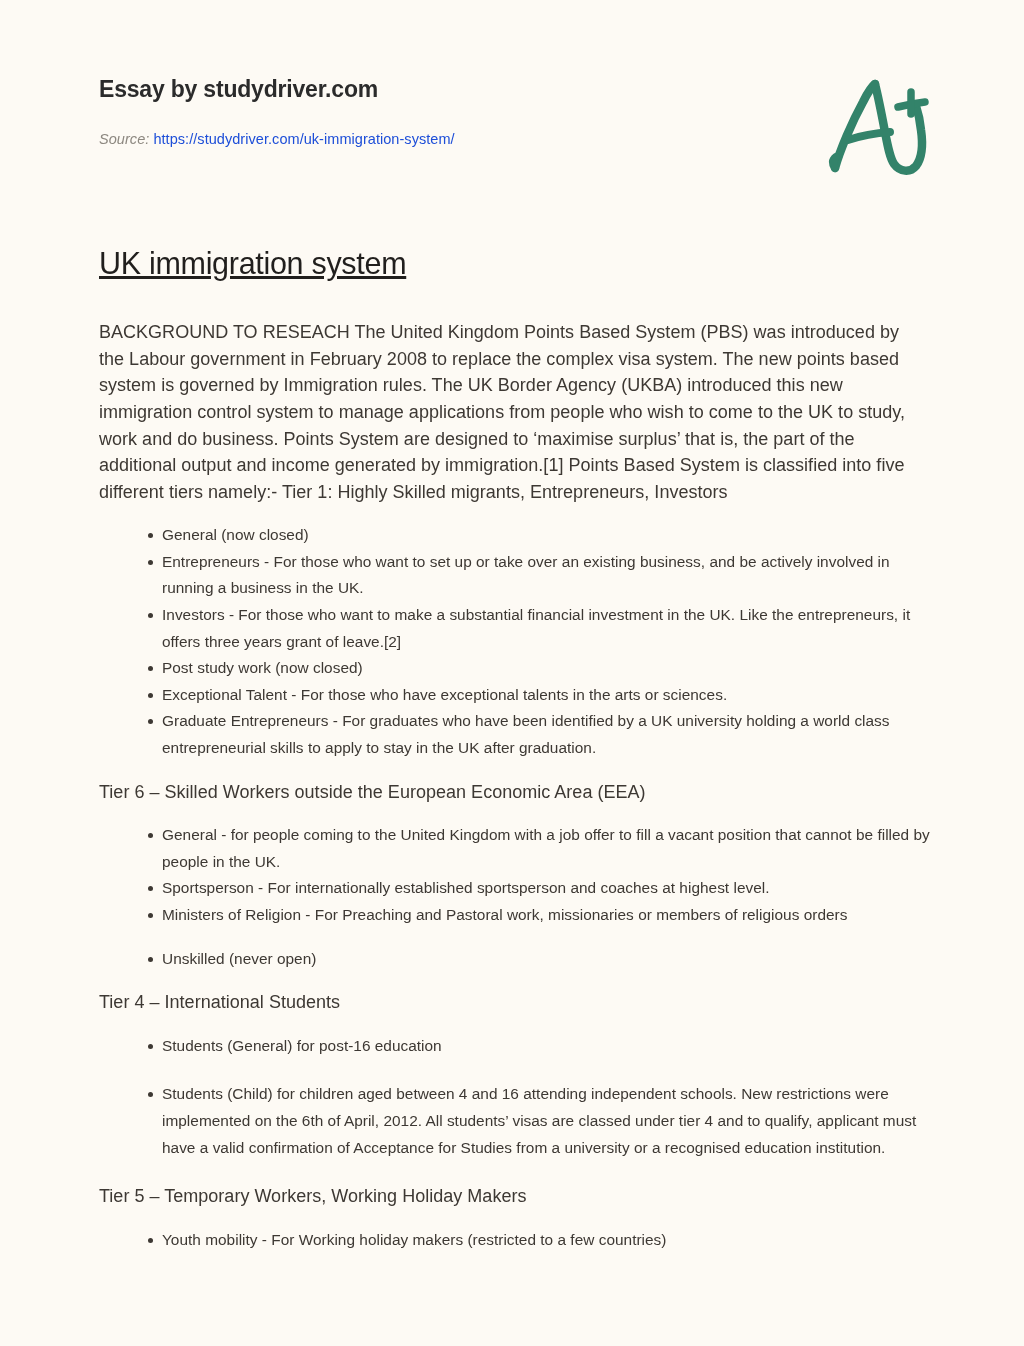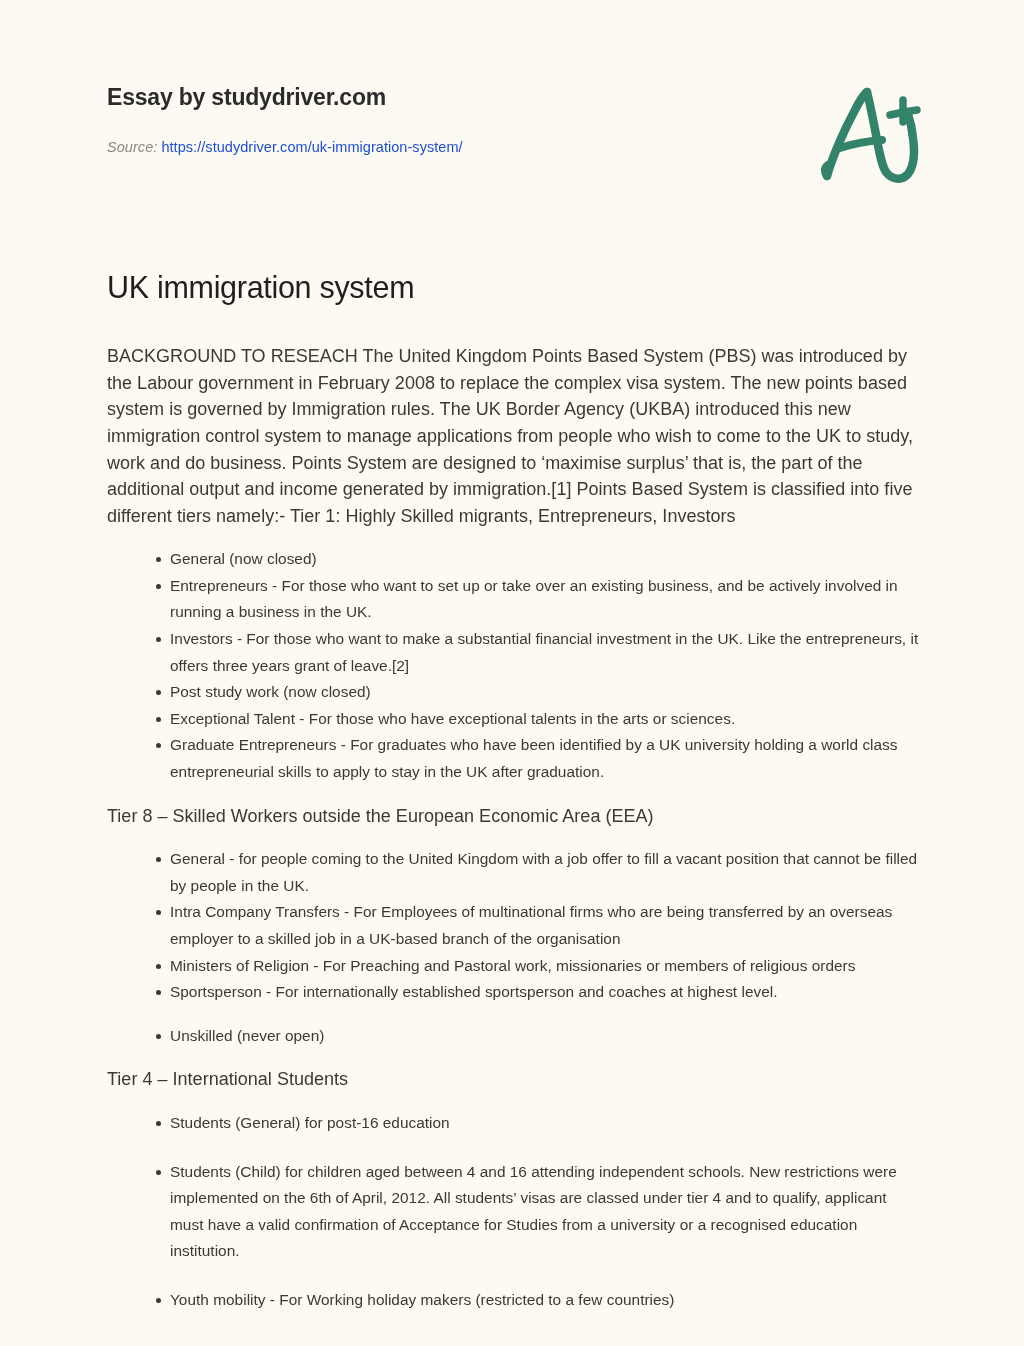--- a/index.html
+++ b/index.html
@@ -15,21 +15,21 @@
     font-family: "Liberation Sans", sans-serif;
     color: #3d3833;
     overflow: hidden;
     position: relative;
   }
 
   .page {
     width: 1024px;
     height: 1068px;
     position: relative;
-    padding: 16px;
+    padding: 8px;
   }
 
   
   .header {
     position: relative;
     padding: 68px 84px 0 91px;
     height: 180px;
   }
   .brand-line {
     font-size: 23px;
@@ -65,22 +65,23 @@
 
   
   .article {
     padding: 0 84px 0 91px;
   }
   .doc-title {
     font-size: 30.5px;
     font-weight: normal;
     letter-spacing: -0.3px;
     color: #211f1d;
-    margin: 72px 0 0 0;
+    margin: 56px 0 0 0;
     line-height: 1.25;
+    text-decoration: underline;
   }
 
   .body-copy {
     margin-top: 37px;
   }
 
   p.para {
     font-size: 18px;
     line-height: 26.6px;
     margin: 0 0 17px 0;
@@ -162,43 +163,43 @@
 
       <ul class="bullets">
         <li>General (now closed)</li>
         <li>Entrepreneurs - For those who want to set up or take over an existing business, and be actively involved in running a business in the UK.</li>
         <li>Investors - For those who want to make a substantial financial investment in the UK. Like the entrepreneurs, it offers three years grant of leave.[2]</li>
         <li>Post study work (now closed)</li>
         <li>Exceptional Talent - For those who have exceptional talents in the arts or sciences.</li>
         <li>Graduate Entrepreneurs - For graduates who have been identified by a UK university holding a world class entrepreneurial skills to apply to stay in the UK after graduation.</li>
       </ul>
 
-      <p class="para">Tier 8 – Skilled Workers outside the European Economic Area (EEA)</p>
+      <p class="para">Tier 6 – Skilled Workers outside the European Economic Area (EEA)</p>
 
       <ul class="bullets">
         <li>General - for people coming to the United Kingdom with a job offer to fill a vacant position that cannot be filled by people in the UK.</li>
-        <li>Intra Company Transfers - For Employees of multinational firms who are being transferred by an overseas employer to a skilled job in a UK-based branch of the organisation</li>
+        <li>Sportsperson - For internationally established sportsperson and coaches at highest level.</li>
         <li>Ministers of Religion - For Preaching and Pastoral work, missionaries or members of religious orders</li>
-        <li>Sportsperson - For internationally established sportsperson and coaches at highest level.</li>
       </ul>
 
 
       <ul class="bullets">
         <li>Unskilled (never open)</li>
       </ul>
 
       <p class="para">Tier 4 – International Students</p>
 
       <ul class="bullets spaced">
         <li>Students (General) for post-16 education</li>
         <li>Students (Child) for children aged between 4 and 16 attending independent schools. New restrictions were implemented on the 6th of April, 2012. All students’ visas are classed under tier 4 and to qualify, applicant must have a valid confirmation of Acceptance for Studies from a university or a recognised education institution.</li>
       </ul>
 
       <div class="gap-sm"></div>
 
+      <p class="para">Tier 5 – Temporary Workers, Working Holiday Makers</p>
 
       <ul class="bullets spaced">
         <li>Youth mobility - For Working holiday makers (restricted to a few countries)</li>
 
       </ul>
 
     </div>
   </div>
 </div>
 

